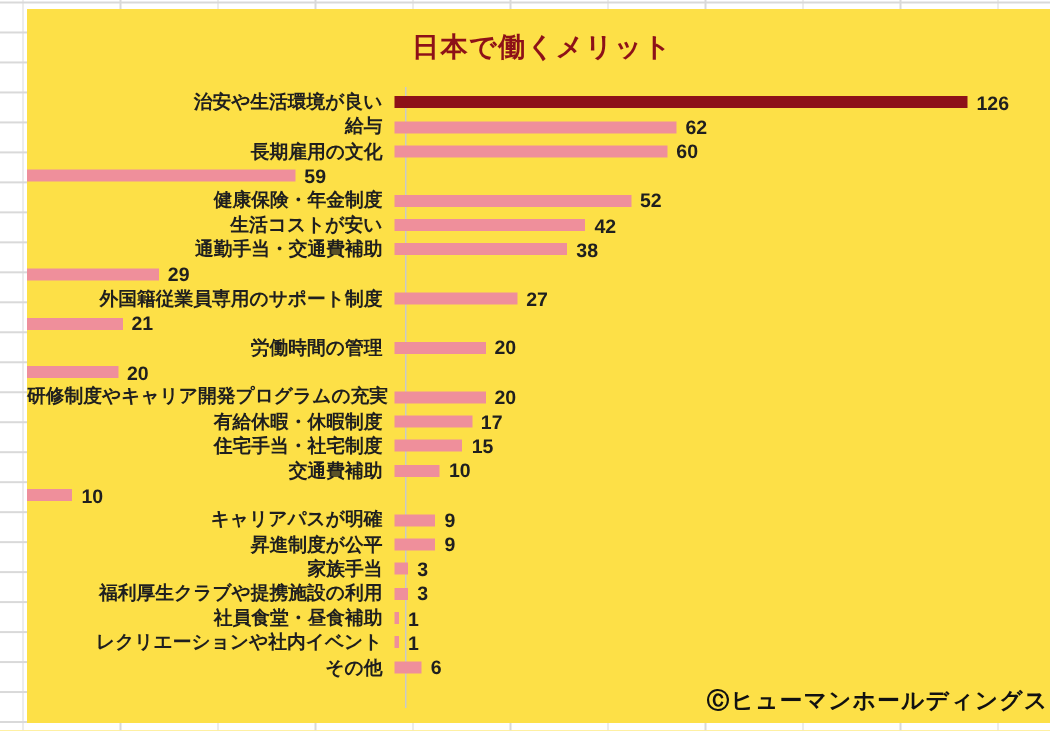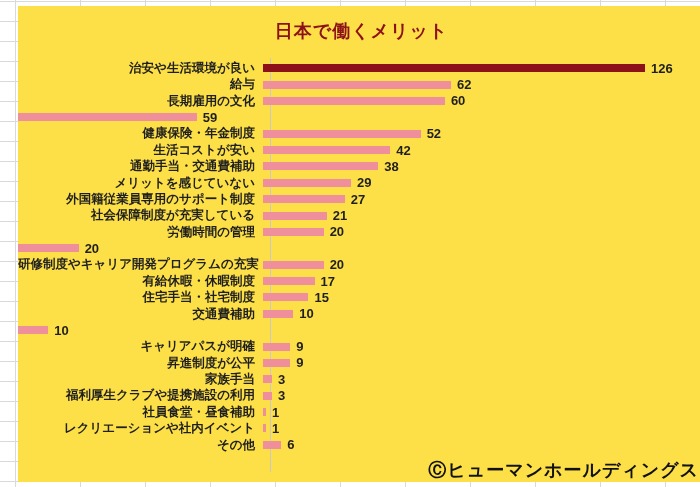--- a/index.html
+++ b/index.html
@@ -67,21 +67,21 @@
   .value-label {
     margin-left: 6px;
     font-size: 13px;
     font-weight: 700;
     color: var(--text-color);
     line-height: 1;
   }
   .attribution {
     position: absolute;
     right: 6px; top: 452px;
-    font-size: 18px;
+    font-size: 15px;
     font-weight: 700;
     color: #111111;
     letter-spacing: 1px;
     margin-left: 21px;
   }
 </style>
 </head>
 <body>
 
 <div class="sheet-grid"></div>
@@ -118,31 +118,29 @@
         <span class="cat-label">生活コストが安い</span>
         <div class="bar" style="width: 127.333px;"></div>
         <span class="value-label">42</span>
       </div>
       <div class="row">
         <span class="cat-label">通勤手当・交通費補助</span>
         <div class="bar" style="width: 115.206px;"></div>
         <span class="value-label">38</span>
       </div>
       <div class="row">
-        <span class="cat-label">メリットを感じていない</span>
         <div class="bar" style="width: 87.9206px;"></div>
         <span class="value-label">29</span>
       </div>
       <div class="row">
         <span class="cat-label">外国籍従業員専用のサポート制度</span>
         <div class="bar" style="width: 81.8571px;"></div>
         <span class="value-label">27</span>
       </div>
       <div class="row">
-        <span class="cat-label">社会保障制度が充実している</span>
         <div class="bar" style="width: 63.6667px;"></div>
         <span class="value-label">21</span>
       </div>
       <div class="row">
         <span class="cat-label">労働時間の管理</span>
         <div class="bar" style="width: 60.6349px;"></div>
         <span class="value-label">20</span>
       </div>
       <div class="row">
         <div class="bar" style="width: 60.6349px;"></div>

